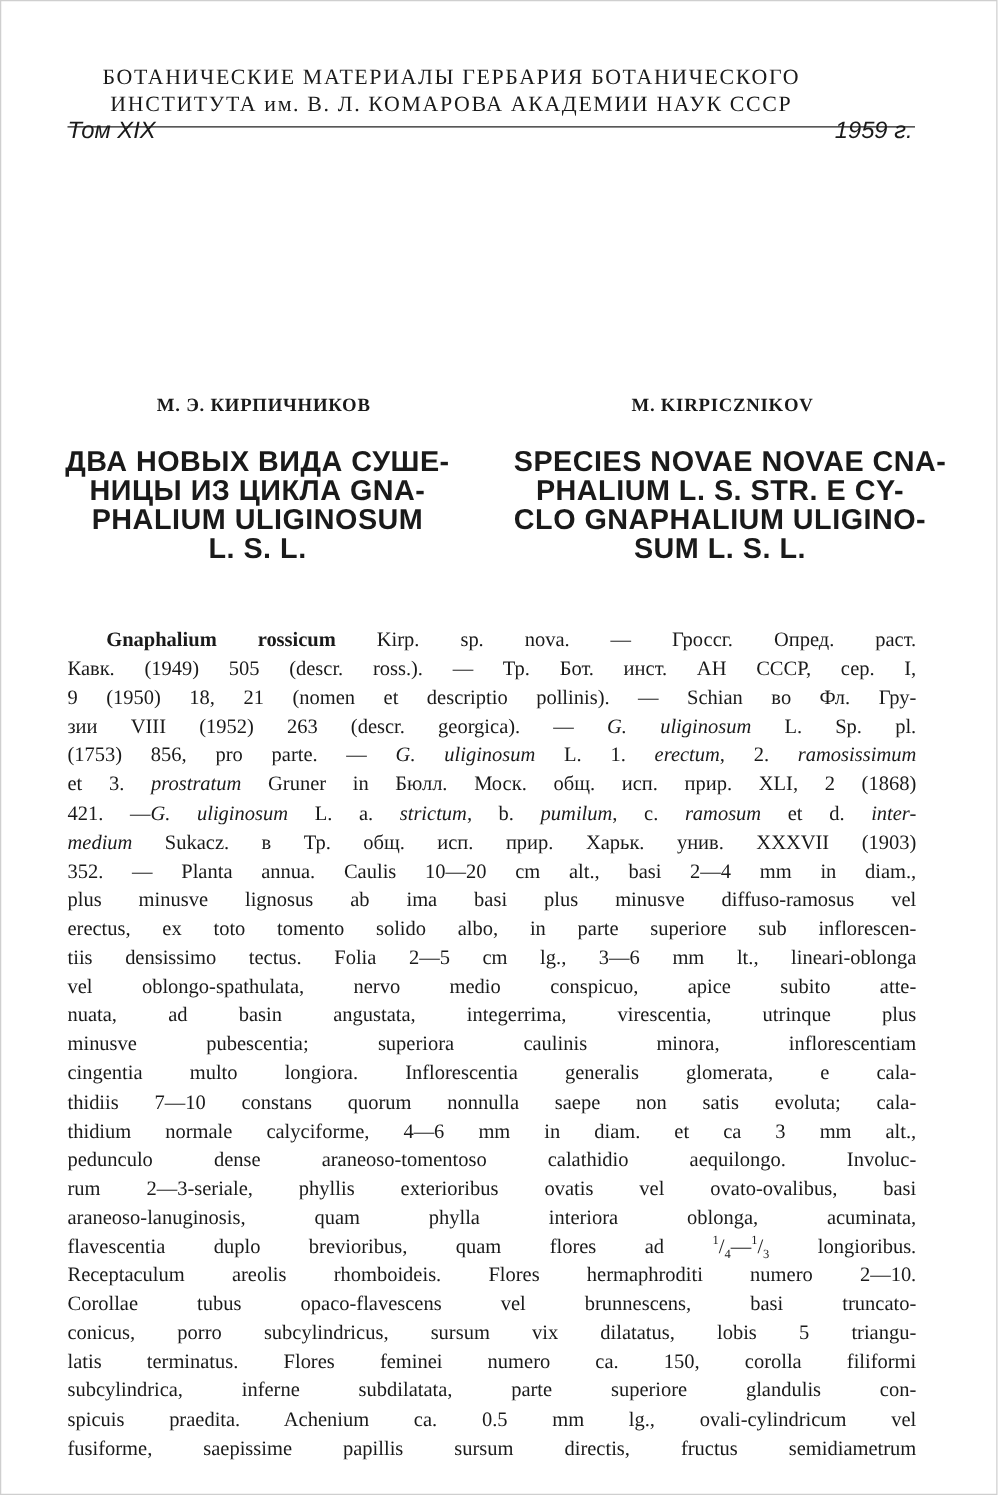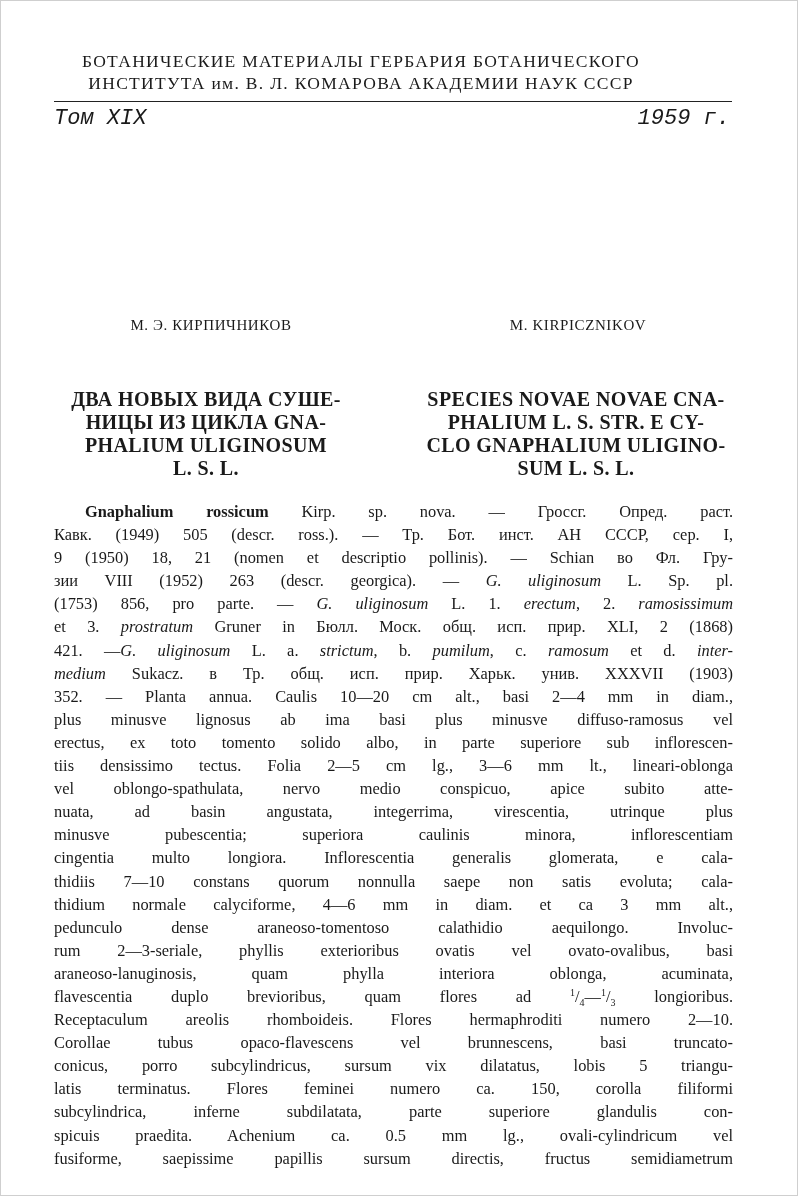--- a/index.html
+++ b/index.html
@@ -7,30 +7,30 @@
            font-family:"DejaVu Serif", "Liberation Serif", serif; color:#1a1a1a; }
     .frame { position:absolute; left:0; top:0; width:796px; height:1194px;
              border:1px solid #cfcfcf; background:#fff; }
     .journal { position:absolute; left:0; width:720px; text-align:center;
                font-family:"Liberation Serif", serif; font-size:17.5px;
                letter-spacing:1.3px; line-height:22px; }
     .journal.l1 { top:49px; }
     .journal.l2 { top:71px; }
     .rule { position:absolute; left:53px; width:678px; top:100px;
             border-top:1.4px solid #222; }
-    .vol { position:absolute; top:105px; font-family:Liberation Mono, monospace;
-           font-style:italic; font-size:22px; }
+    .vol { position:absolute; top:93px; font-family:Liberation Sans, sans-serif;
+           font-style:italic; font-size:19px; }
     .vol.left { left:53px; }
     .vol.right { right:67px; }
     .author { position:absolute; top:316px; font-family:"Liberation Serif", serif;
-              font-weight:normal; font-size:15px; letter-spacing:0.6px; text-align:center; }
+              font-weight:bold; font-size:15px; letter-spacing:0.6px; text-align:center; }
     .author.ru { left:50px; width:320px; }
     .author.la { left:412px; width:330px; }
-    .title { position:absolute; top:387px; font-family:Liberation Serif, serif;
-             font-weight:bold; font-size:20px; line-height:23px; text-align:center;
+    .title { position:absolute; top:357px; font-family:Liberation Sans, sans-serif;
+             font-weight:bold; font-size:23px; line-height:23px; text-align:center;
              letter-spacing:0.4px; }
     .title.ru { left:45px; width:320px; }
     .title.la { left:410px; width:330px; }
     .title div { white-space:nowrap; }
     .body { position:absolute; left:53px; top:499px; width:679px;
             font-family:"Liberation Serif", serif; font-size:16.4px; line-height:23.1px; }
     .line { display:block; text-align:justify; text-align-last:justify;
             white-space:nowrap; height:23.1px; overflow:visible; }
     .indent { padding-left:31px; }
     .line span { white-space:pre; }

